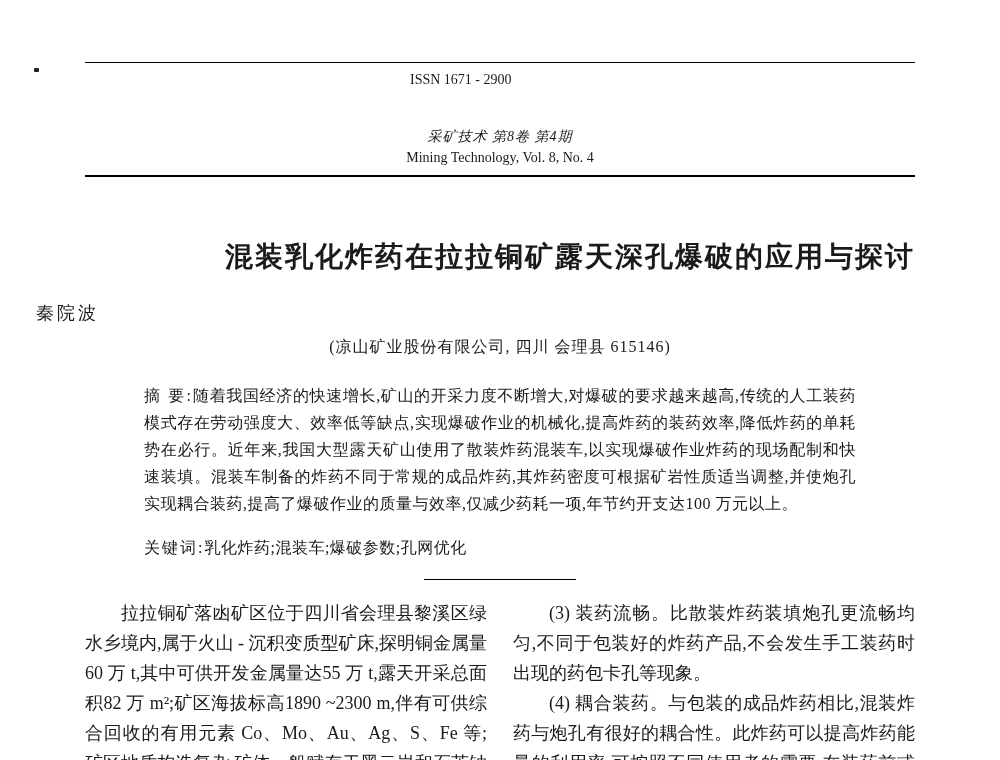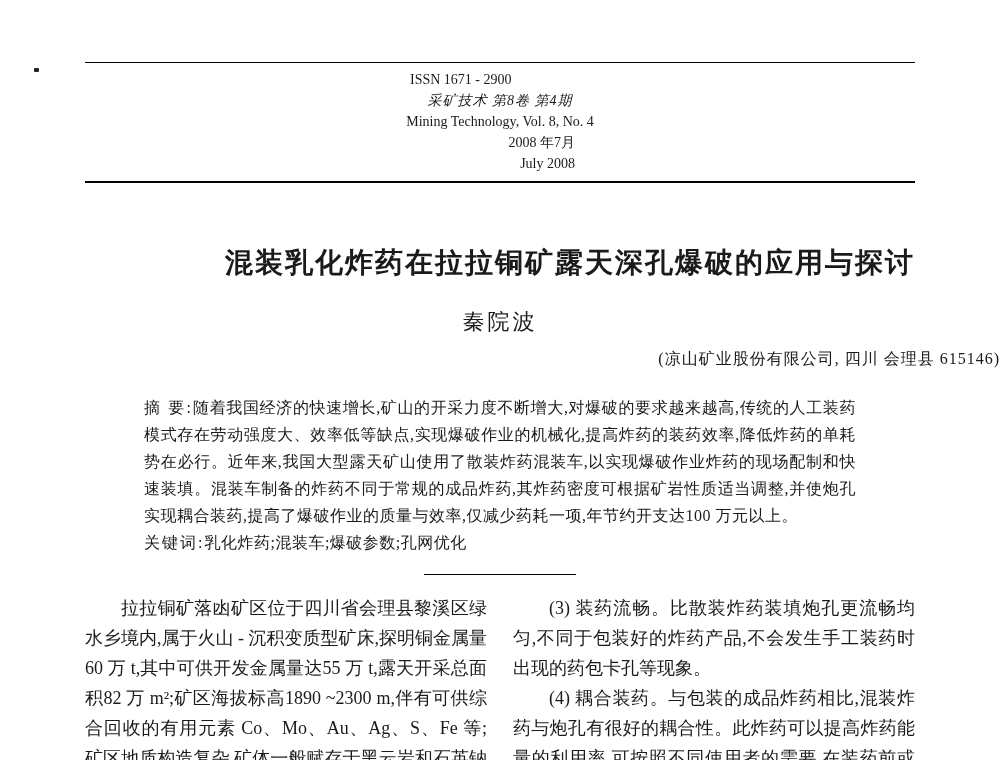--- a/index.html
+++ b/index.html
@@ -38,59 +38,60 @@
     display: flex;
     justify-content: space-between;
     align-items: center;
     font-size: 14px;
     line-height: 21px;
     flex-direction: column;
   }
   .h-left  { text-align: left;   min-width: 180px; }
   .h-center{ text-align: center; flex: 1; }
   .h-right { text-align: right;  min-width: 150px; }
-  .h-center .zh { font-style: italic; letter-spacing: 1px; }
+  .h-center .zh { font-style: italic; letter-spacing: 1px; margin-top: 36px; }
   
   .title {
     margin: 60px 85px 0 85px;
     text-align: right;
     font-family: "Liberation Sans", sans-serif;
     font-weight: bold;
     font-size: 28px;
     letter-spacing: 2px;
     line-height: 40px;
   }
   .author {
     margin-top: 24px;
-    text-align: center;
-    font-size: 22px;
+    text-align: left;
+    font-size: 18px;
     letter-spacing: 3px;
+    padding-left: 36px;
   }
   .affiliation {
     margin-top: 12px;
-    text-align: right;
+    text-align: center;
     font-size: 16px;
     letter-spacing: 1px;
   }
   
   .abstract {
     width: 712px;
     margin: 24px auto 0 auto;
     font-size: 16px;
     line-height: 27px;
     letter-spacing: 0.5px;
     text-align: justify;
   }
   .abs-label {
     font-weight: normal;
     letter-spacing: 2px;
   }
   .keywords {
     width: 712px;
-    margin: 0 auto;
+    margin: 17px auto;
     font-size: 16px;
     line-height: 27px;
     letter-spacing: 0.5px;
     text-align: left;
   }
   
   .divider {
     width: 152px;
     height: 0;
     border-top: 1.5px solid #000;
@@ -121,24 +122,20 @@
   <div class="scan-artifact"></div>
 
   <header class="header">
     <div class="h-left">
       <div>ISSN 1671 - 2900</div>
     </div>
     <div class="h-center">
       <div class="zh">采矿技术  第8卷  第4期</div>
       <div>Mining Technology, Vol. 8, No. 4</div>
     </div>
-    <div class="h-right">
-      <div>2008 年7月</div>
-      <div>July 2008</div>
-    </div>
   </header>
 
   <h1 class="title">混装乳化炸药在拉拉铜矿露天深孔爆破的应用与探讨</h1>
 
   <div class="author">秦院波</div>
 
   <div class="affiliation">(凉山矿业股份有限公司,  四川 会理县  615146)</div>
 
   <div class="abstract"><span class="abs-label">摘  要:</span><span>随着我国经济的快速增长,矿山的开采力度不断增大,对爆破的要求越来越高,传统的人工装药模式存在劳动强度大、效率低等缺点,实现爆破作业的机械化,提高炸药的装药效率,降低炸药的单耗势在必行。近年来,我国大型露天矿山使用了散装炸药混装车,以实现爆破作业炸药的现场配制和快速装填。混装车制备的炸药不同于常规的成品炸药,其炸药密度可根据矿岩性质适当调整,并使炮孔实现耦合装药,提高了爆破作业的质量与效率,仅减少药耗一项,年节约开支达100 万元以上。</span></div>
 

